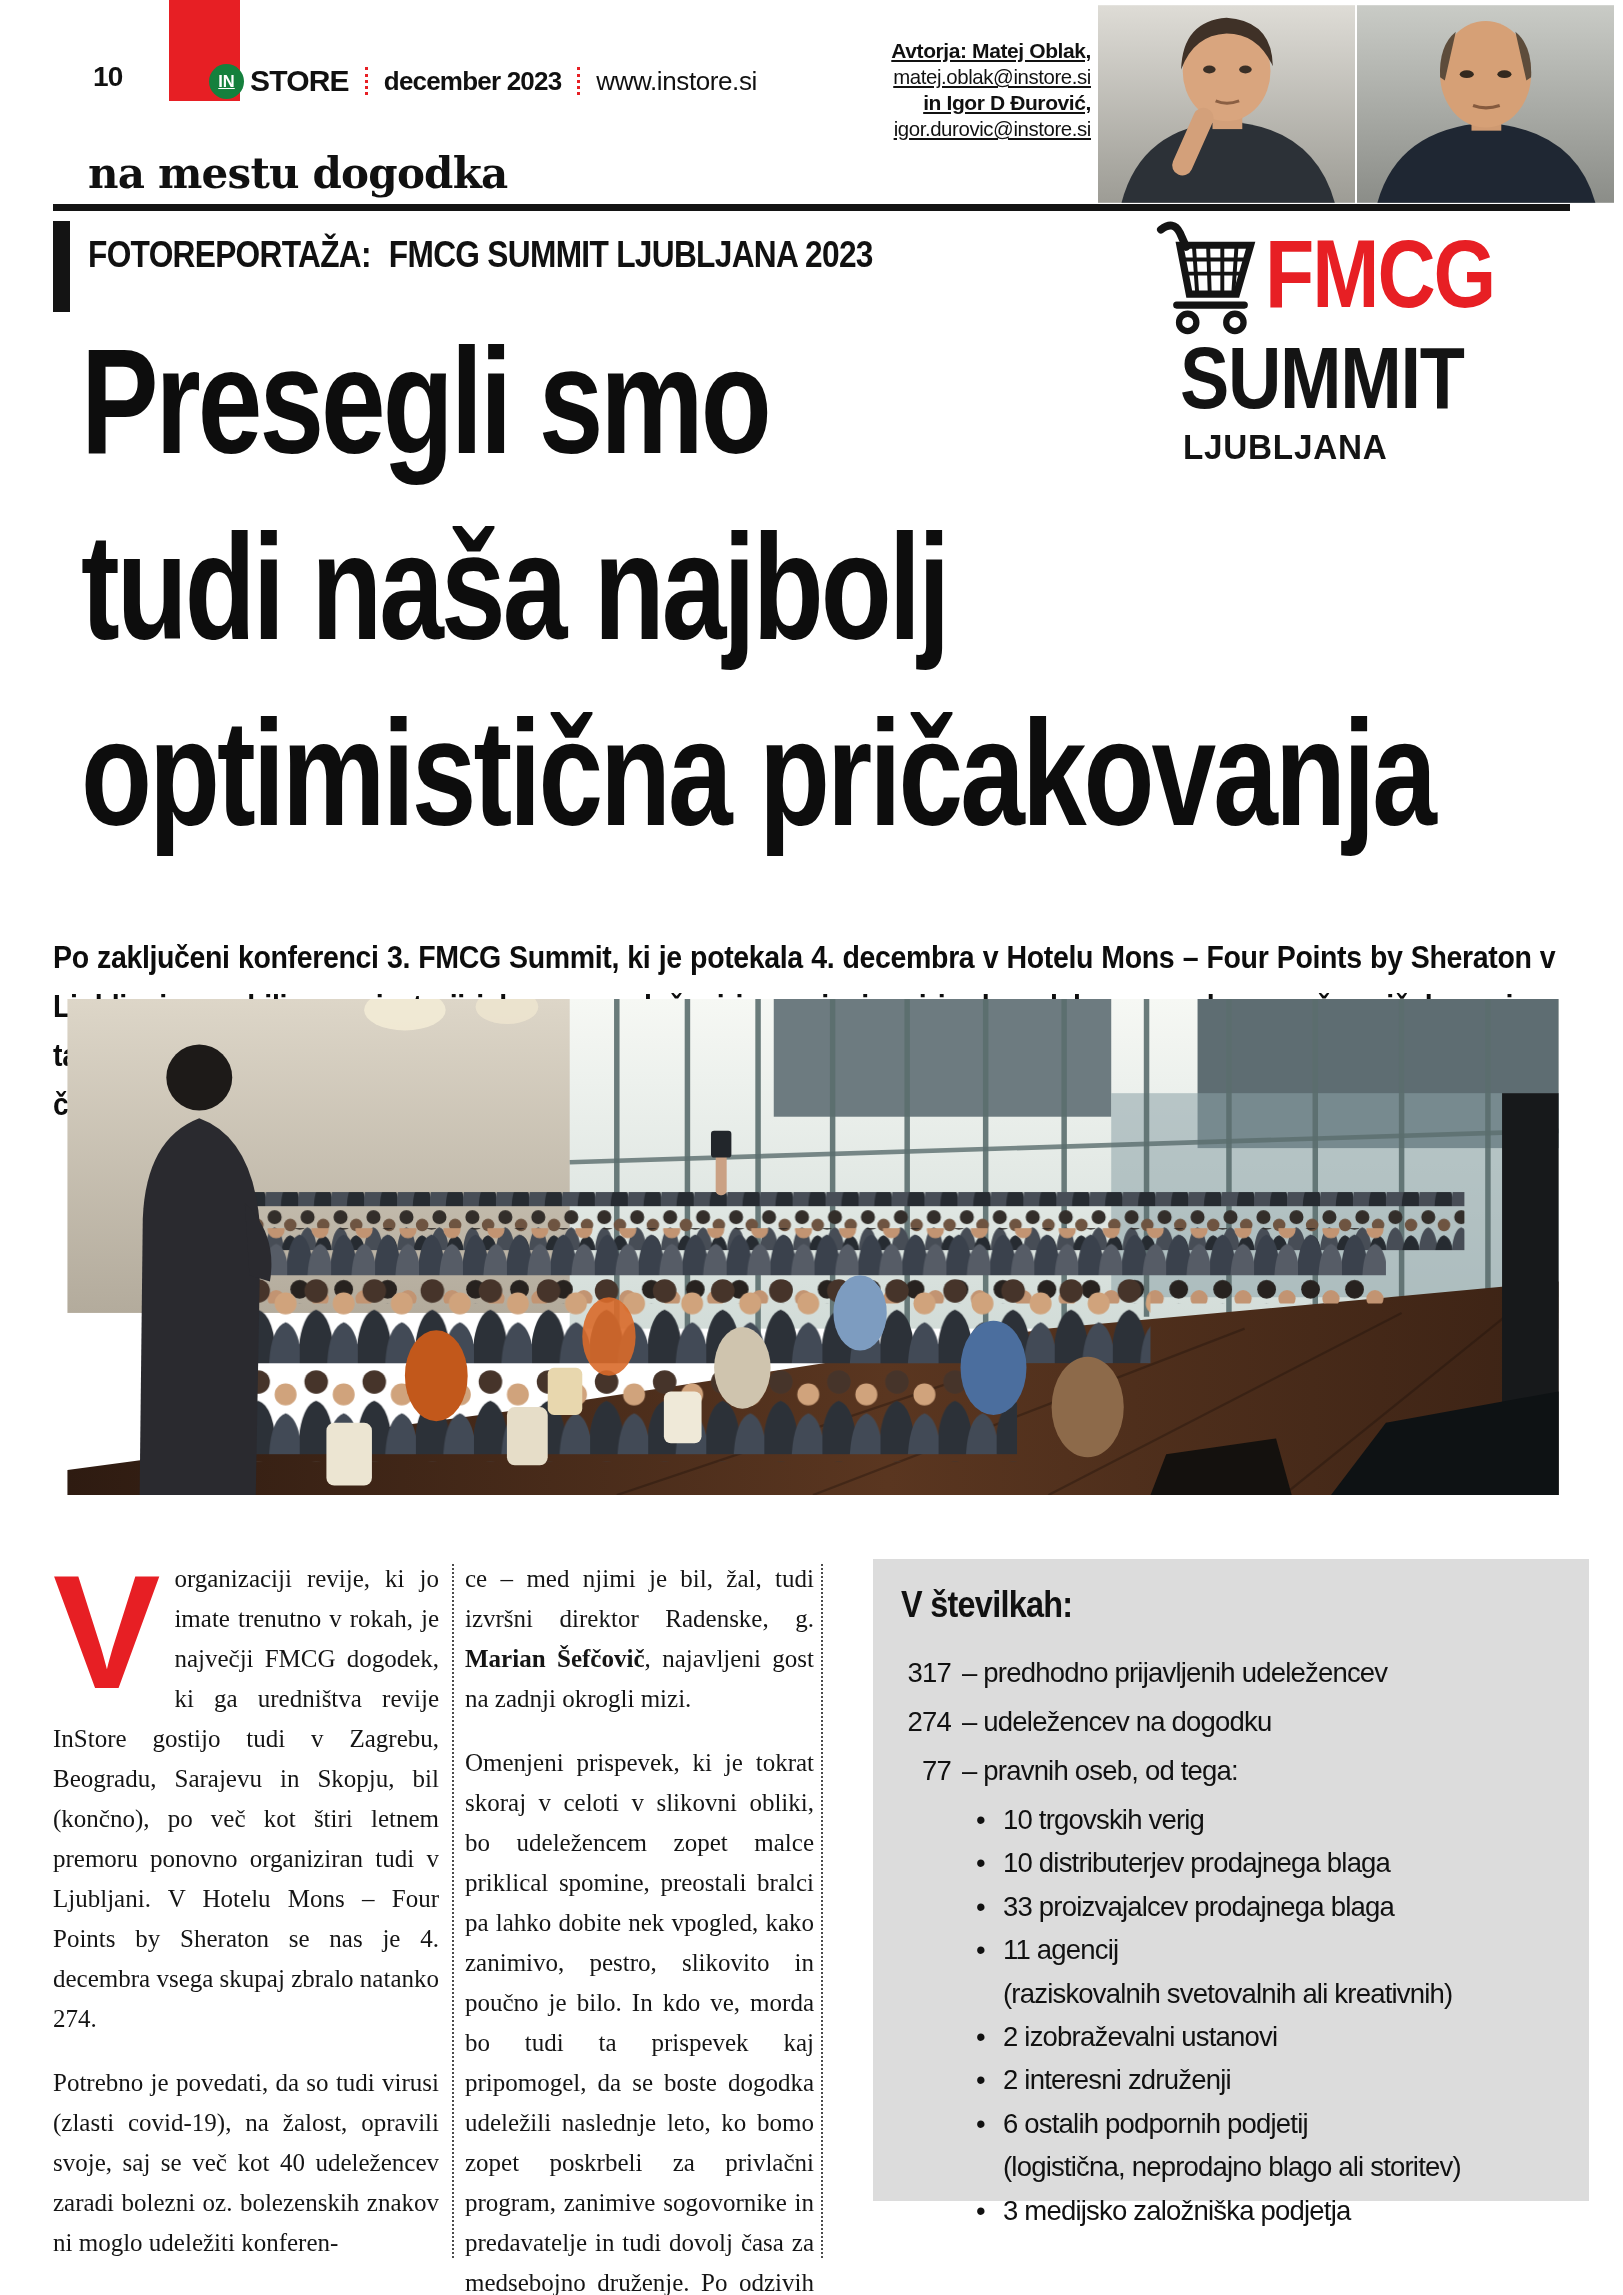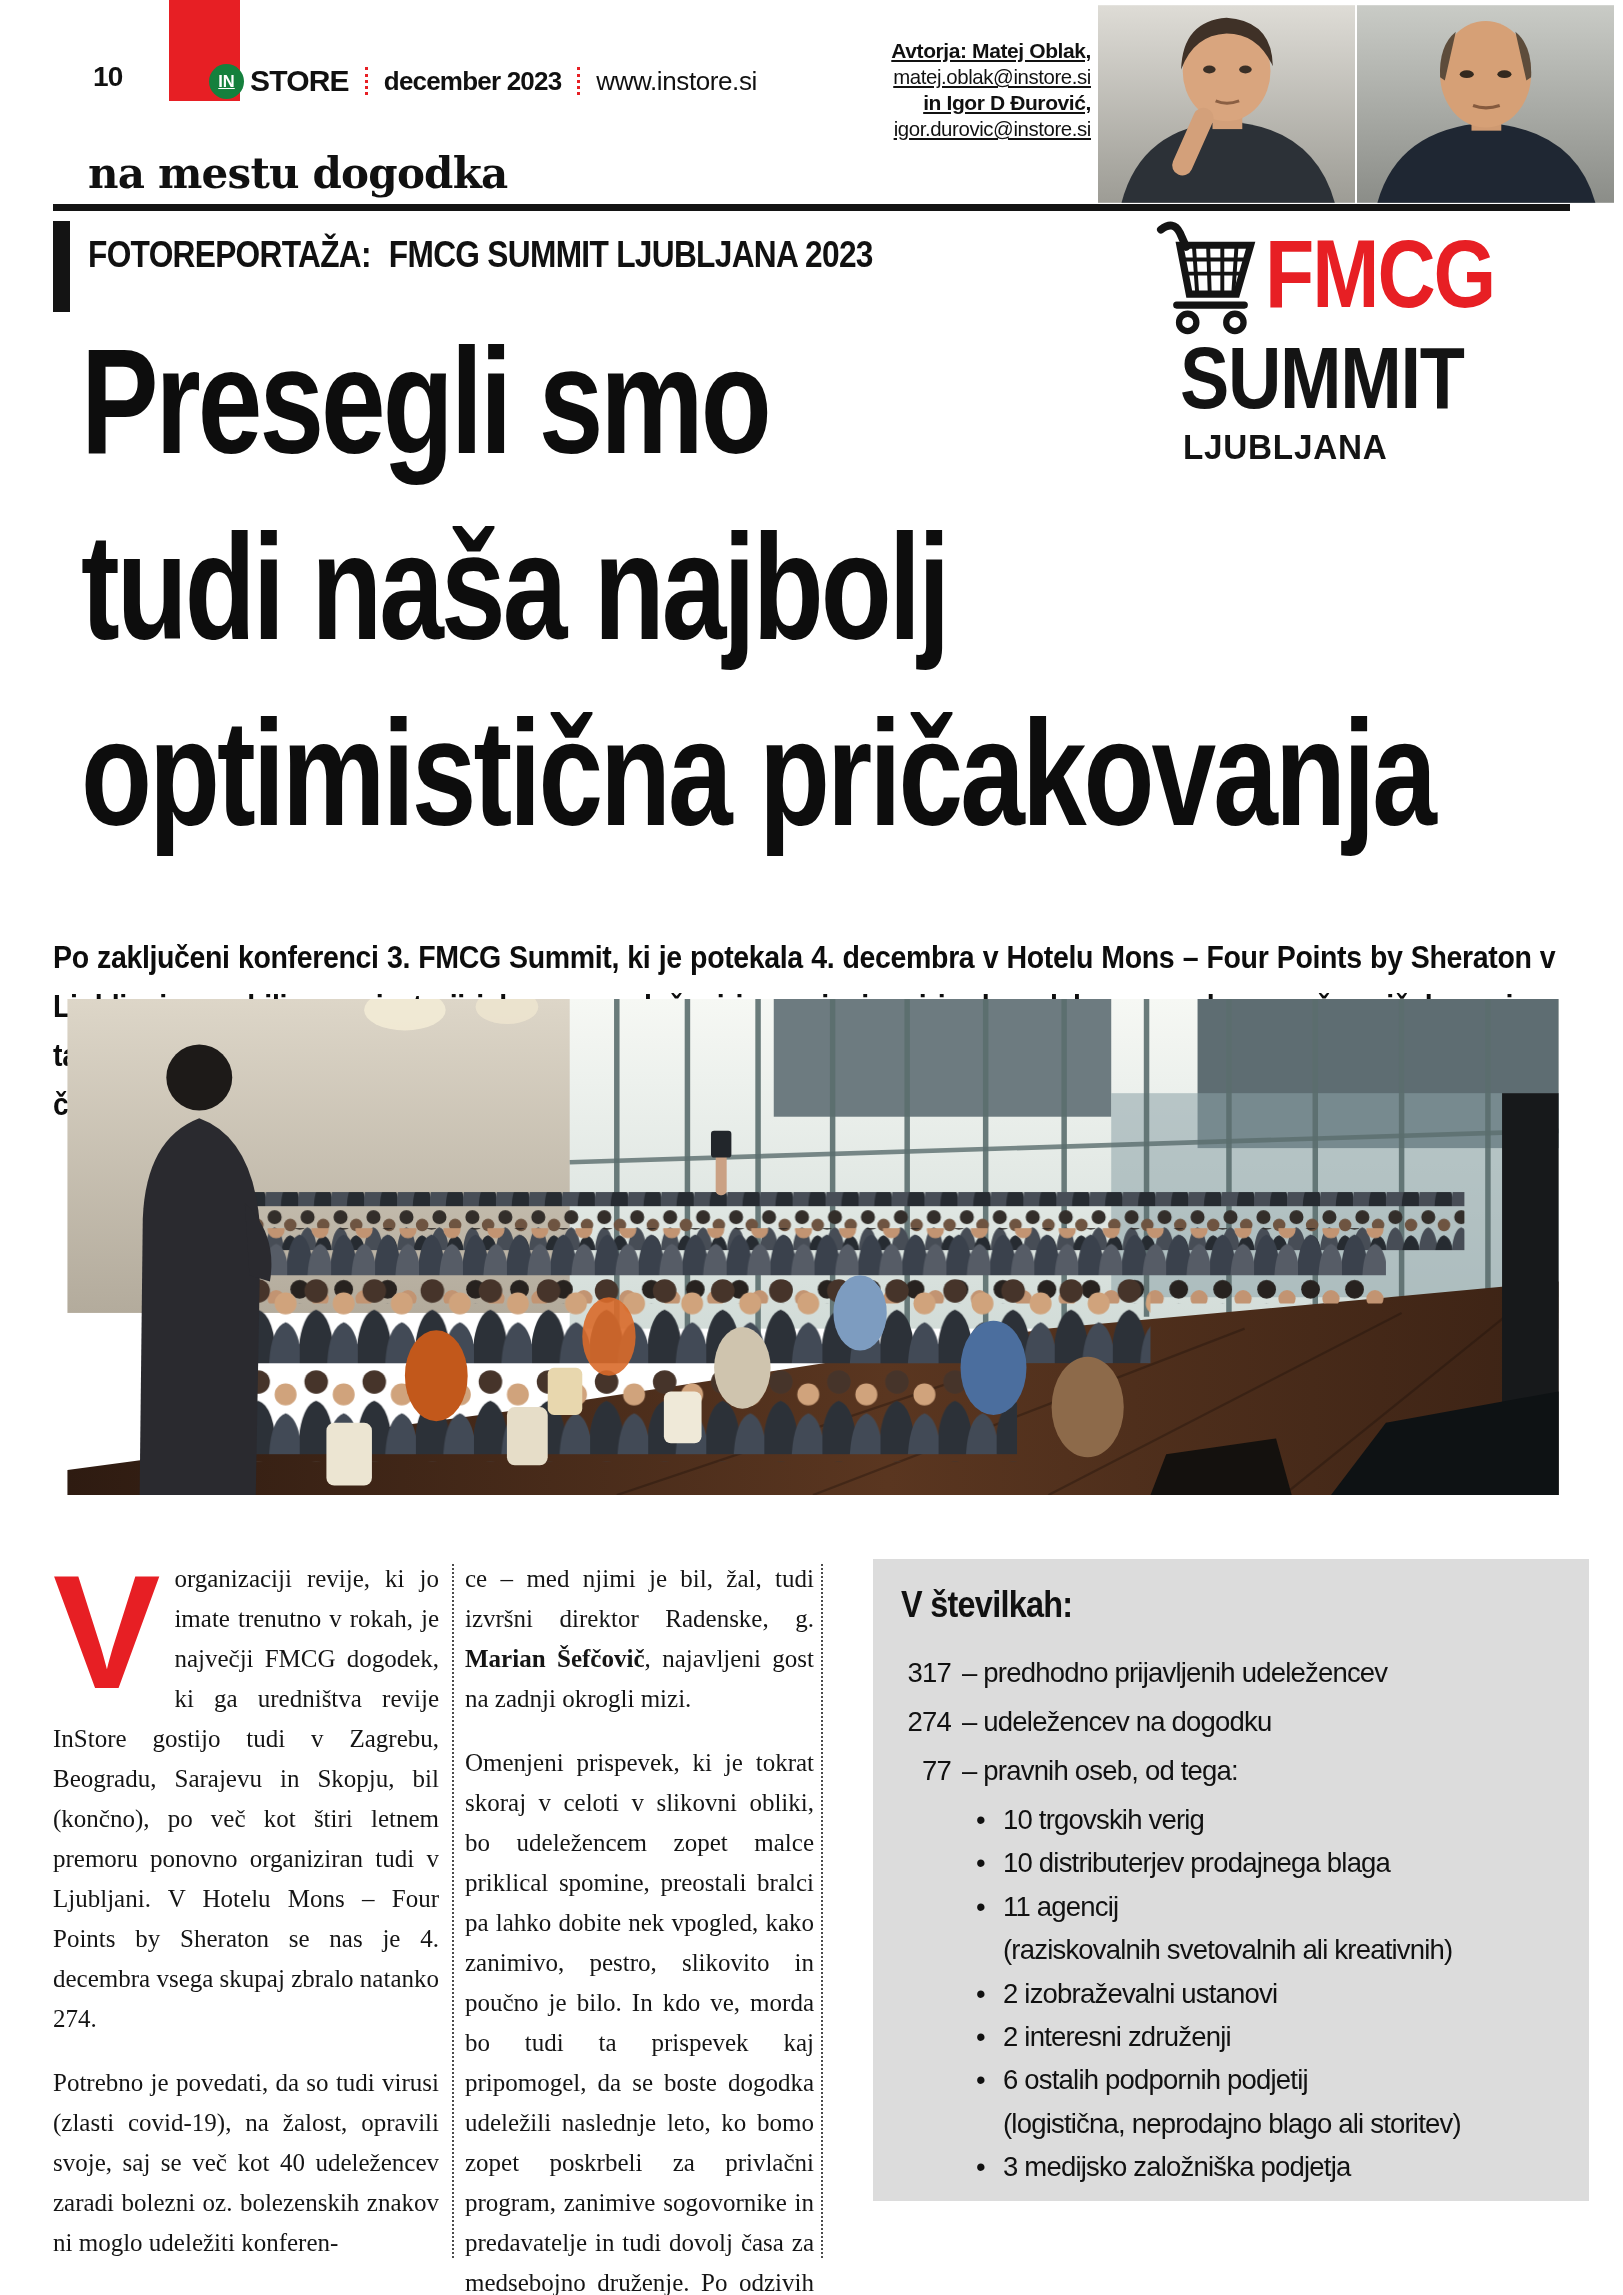--- a/index.html
+++ b/index.html
@@ -301,20 +301,21 @@
       <span class="num">274</span>
       <span>– udeležencev na dogodku</span>
     </div>
     <div class="stat-row">
       <span class="num">77</span>
       <span>– pravnih oseb, od tega:</span>
     </div>
 
     <div class="stat-bullet b">10 trgovskih verig</div>
     <div class="stat-bullet b">10 distributerjev prodajnega blaga</div>
+    <div class="stat-bullet b">33 proizvajalcev prodajnega blaga</div>
     <div class="stat-bullet b">11 agencij</div>
     <div class="stat-bullet">(raziskovalnih svetovalnih ali kreativnih)</div>
     <div class="stat-bullet b">2 izobraževalni ustanovi</div>
     <div class="stat-bullet b">2 interesni združenji</div>
     <div class="stat-bullet b">6 ostalih podpornih podjetij</div>
     <div class="stat-bullet">(logistična, neprodajno blago ali storitev)</div>
     <div class="stat-bullet b">3 medijsko založniška podjetja</div>
   </aside>
 
 </div>

